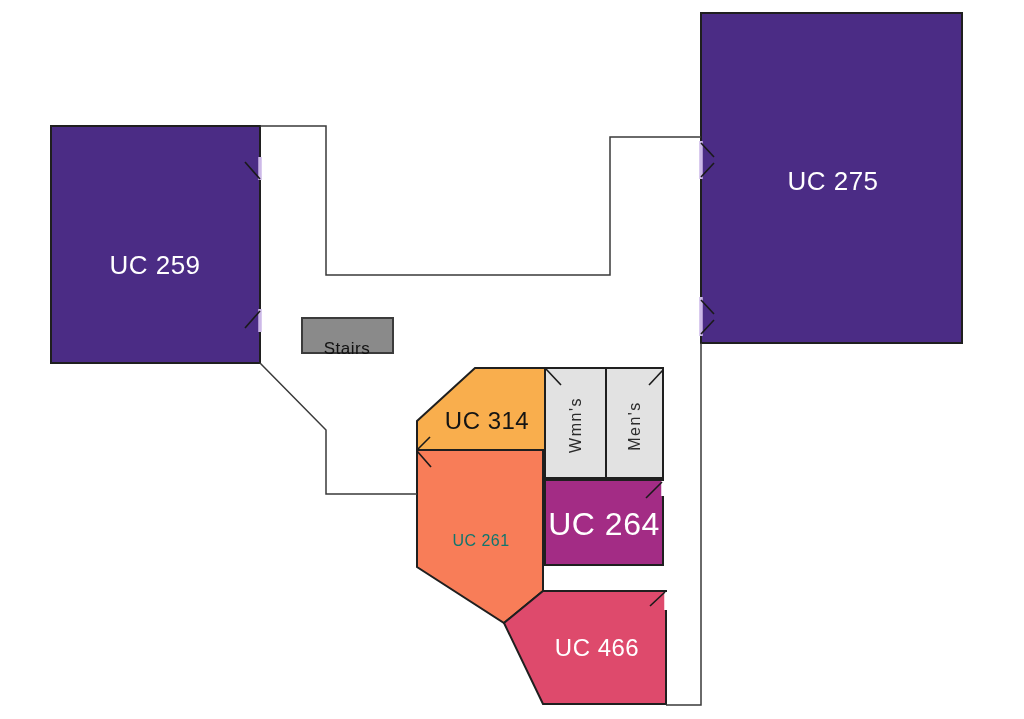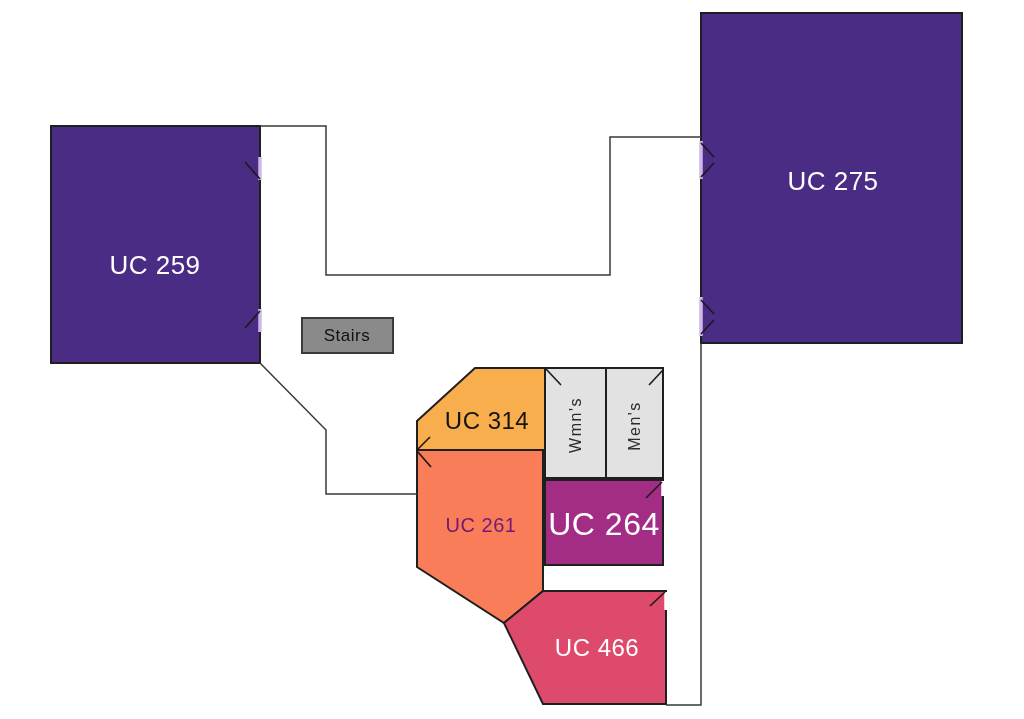--- a/index.html
+++ b/index.html
@@ -66,20 +66,20 @@
   <div class="room-label" style="left: 155px; top: 237px; font-size: 26px; color: rgb(255, 255, 255); margin-top: 28px;">UC 259</div>
 
   <div class="room-label" style="left: 833px; top: 181px; font-size: 26px; color: rgb(255, 255, 255);">UC 275</div>
 
   <div class="room-label" style="left: 487px; top: 421px; font-size: 24px; color: rgb(20, 20, 20);">UC 314</div>
 
   <div class="room-label rotated" style="left: 576px; top: 425px; font-size: 16px; color: rgb(43, 43, 43);">Wmn's</div>
 
   <div class="room-label rotated" style="left: 635px; top: 426px; font-size: 16px; color: rgb(43, 43, 43);">Men's</div>
 
-  <div class="room-label" style="left: 481px; top: 525px; font-size: 20px; color: #701a75;">UC 261</div>
+  <div class="room-label" style="left: 481px; top: 541px; font-size: 16px; color: #0f766e;">UC 261</div>
 
   <div class="room-label" style="left: 604px; top: 524px; font-size: 32px; color: rgb(255, 255, 255);">UC 264</div>
 
   <div class="room-label" style="left: 597px; top: 648px; font-size: 24px; color: rgb(255, 255, 255);">UC 466</div>
 
-  <div class="room-label" style="left: 347px; top: 336px; font-size: 17px; color: rgb(17, 17, 17);">Stairs</div>
+  <div class="room-label" style="left: 347px; top: 349px; font-size: 17px; color: rgb(17, 17, 17);">Stairs</div>
 </div>
 
 </body></html>

